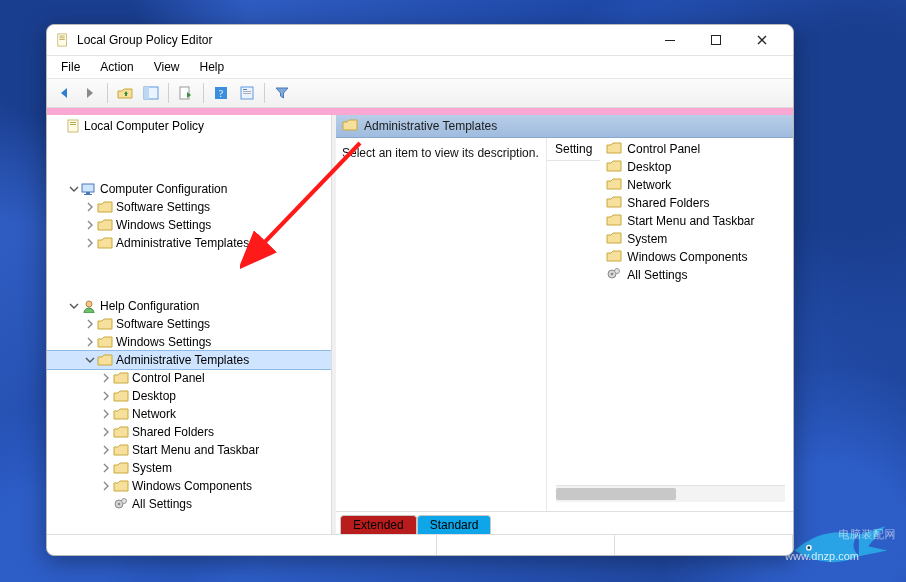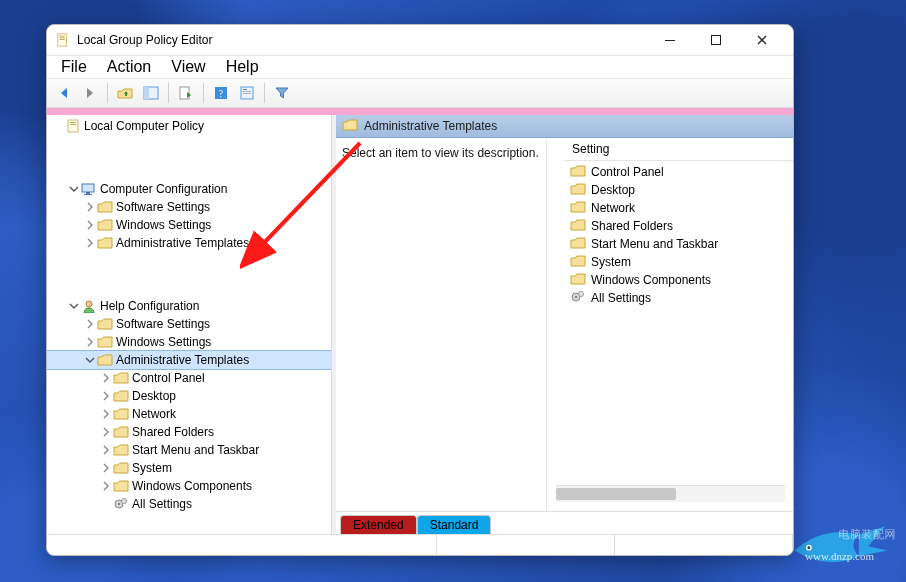--- a/index.html
+++ b/index.html
@@ -19,22 +19,22 @@
   }
   .swirl.s1 { width:400px; height:400px; left:-150px; top:-170px; background:radial-gradient(circle,#1a3e8f 30%,transparent 70%);}
   .swirl.s2 { width:500px; height:500px; right:-200px; top:-120px; background:radial-gradient(circle,#1a3e8f 30%,transparent 70%);}
   .swirl.s3 { width:300px; height:300px; left:-100px; bottom:-120px; background:radial-gradient(circle,#2d5dc7 30%,transparent 70%);}
   .swirl.s4 { width:350px; height:350px; right:-100px; bottom:-130px; background:radial-gradient(circle,#2d5dc7 30%,transparent 70%);}
   .watermark1 {
     position:absolute; right:10px; bottom:40px; color:rgba(255,255,255,0.55);
     font-size:11px; font-family:Arial,sans-serif; letter-spacing:0.5px;
   }
   .watermark2 {
-    position:absolute; right:32px; bottom:20px; color:rgba(255,255,255,0.8);
-    font-size:11px; font-family:Liberation Serif, serif;
+    position:absolute; right:47px; bottom:20px; color:rgba(255,255,255,0.8);
+    font-size:11px; font-family:Liberation Sans, sans-serif;
   }
   .wm-fish {
     position:absolute; right:10px; bottom:10px; width:110px; height:50px;
   }
   .window {
     position: absolute;
     left: 46px; top: 24px;
     width: 746px; height: 530px;
     background:#fff;
     border:1px solid #b8b8b8;
@@ -44,21 +44,21 @@
     overflow:hidden;
   }
   .titlebar {
     height:30px; display:flex; align-items:center; padding:0 8px;
     border-bottom:1px solid #e3e3e3;
   }
   .title-icon { width:16px;height:16px;margin-right:6px; display:flex;align-items:center;justify-content:center;}
   .title-text { flex:1; font-size:12px;}
   .win-btn { width:46px; height:30px; display:flex;align-items:center;justify-content:center;}
   .menubar { height:22px; display:flex; align-items:center; padding:0 4px;}
-  .menu-item { padding:2px 10px; font-size:16px;}
+  .menu-item { padding:2px 10px; font-size:12px;}
   .toolbar {
     height:28px; display:flex; align-items:center; padding:0 4px;
     border-top:1px solid #e8e8e8; border-bottom:1px solid #dcdcdc;
     background:linear-gradient(#fcfcfc,#f1f1f1);
   }
   .tool-btn { width:22px;height:22px;margin:0 1px;display:flex;align-items:center;justify-content:center;border:1px solid transparent;border-radius:2px;}
   .tool-sep { width:1px;height:20px;background:#cfcfcf;margin:0 4px;}
   .content {
     flex:1; display:flex; border-top:7px solid #f9a8d4;
   }
@@ -74,21 +74,21 @@
     height:22px; background:linear-gradient(#b8cee8,#9fbbde);
     display:flex; align-items:center; padding:0 6px; gap:6px;
     border-bottom:1px solid #8aa8cf;
   }
   .right-header span.txt { font-size:12px; color:#1c1c1c;}
   .right-body { flex:1; display:flex; }
   .desc-col {
     width:198px; padding:8px 6px 6px 6px; font-size:12px; color:#111;
   }
   .list-col {
-    flex:1; border-left:1px solid #e8e8e8; display:flex; flex-direction:column;padding-left:17px;
+    flex:1; border-left:1px solid #e8e8e8; display:flex; flex-direction:row;
   }
   .list-header {
     height:22px; border-bottom:1px solid #e5e5e5; display:flex;align-items:center;
     padding:0 8px; font-size:12px; background:#fff;
   }
   .list-body { flex:1; padding:2px 0; overflow:auto;}
   .list-item { height:18px; display:flex;align-items:center; padding:0 6px; gap:5px; font-size:12px;}
   .hscroll-track { position:absolute; bottom:32px; right:8px; left:220px; height:16px; background:#f3f3f3; border-top:1px solid #e3e3e3;}
   .hscroll-thumb { position:absolute; left:0; top:2px; height:12px; width:120px; background:#c8c8c8; border-radius:2px;}
   .tabs-bar {

